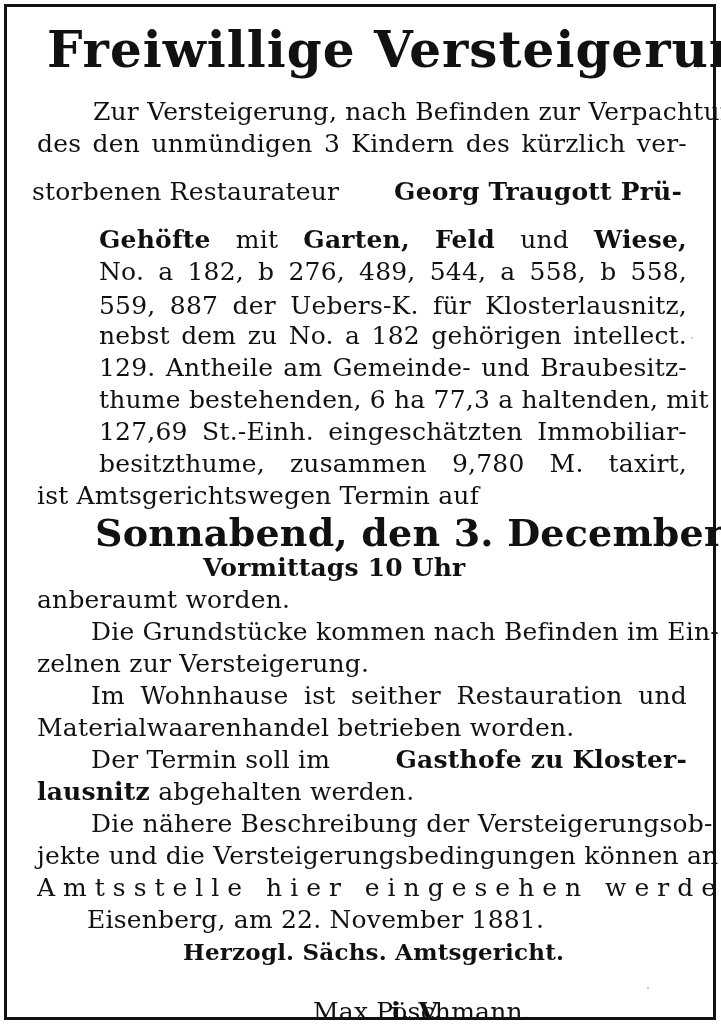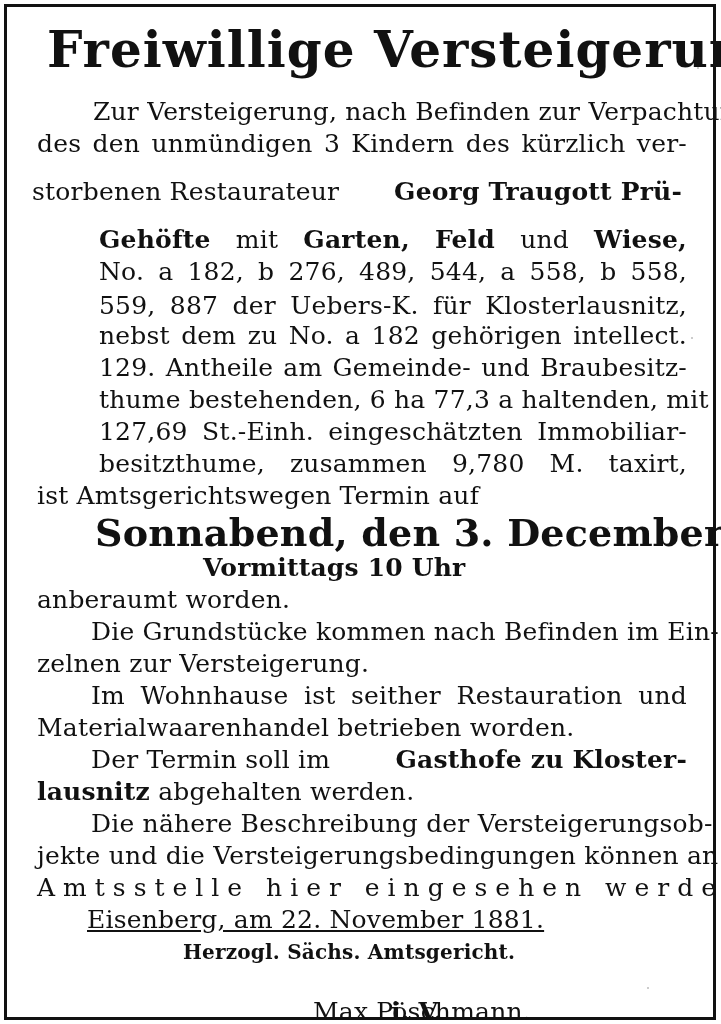--- a/index.html
+++ b/index.html
@@ -8,21 +8,21 @@
   .frame { position: absolute; left: 4px; top: 4px; width: 706px; height: 1010px;
            border: 3px solid #111111; background: #ffffff; }
   .line { position: absolute; left: 0; white-space: nowrap; font-size: 25px;
           line-height: 30px; letter-spacing: 0.2px; transform-origin: left center; }
   .b { font-weight: bold; }
   .title { font-size: 50px; font-weight: bold; left: 40px; top: 28px; letter-spacing: 1px;
            font-family: "DejaVu Serif", serif; }
   .just { display: flex; justify-content: space-between; }
   .date-big { font-size: 38px; font-weight: bold; }
   .time { font-size: 25px; font-weight: bold; }
-  .court { font-size: 20px; font-weight: bold; }
+  .court { font-size: 23px; font-weight: bold; }
   .spaced { letter-spacing: 8px; }
   .fleck { position:absolute; width:2px; height:2px; background:#bbbbbb; border-radius:1px; }
 </style>
 </head>
 <body>
 
 <div class="frame">
 
   <div class="line title">Freiwillige Versteigerung.</div>
 
@@ -78,21 +78,21 @@
   </div>
   <div class="line" style="left:30px; top:770px;">
     <span class="b">lausnitz</span>
     <span>abgehalten werden.</span>
   </div>
 
   <div class="line" style="left:30px; top:834px; width:650px; text-align-last:justify;">jekte und die Versteigerungsbedingungen können an</div>
   <div class="line" style="left:84px; top:802px; width:596px; text-align-last:justify;">Die nähere Beschreibung der Versteigerungsob-</div>
   <div class="line spaced" style="left:30px; top:866px;">Amtsstelle hier eingesehen werden.</div>
 
-  <div class="line" style="left:80px; top:898px;text-decoration:underline;">Eisenberg, am 22. November 1881.</div>
+  <div class="line" style="left:80px; top:898px;">Eisenberg, am 22. November 1881.</div>
   <div class="line court" style="left:176px; top:930px;">Herzogl. Sächs. Amtsgericht.</div>
   <div class="line" style="left:306px; top:962px;margin-top:28px;">Max Pöschmann.</div>
   <div class="line b" style="left:384px; top:990px;">i. V.</div>
 
   <span class="fleck" style="left:690px; top:60px;"></span>
   <span class="fleck" style="left:684px; top:330px;"></span>
   <span class="fleck" style="left:600px; top:520px;"></span>
   <span class="fleck" style="left:640px; top:980px;"></span>
 </div>
 

